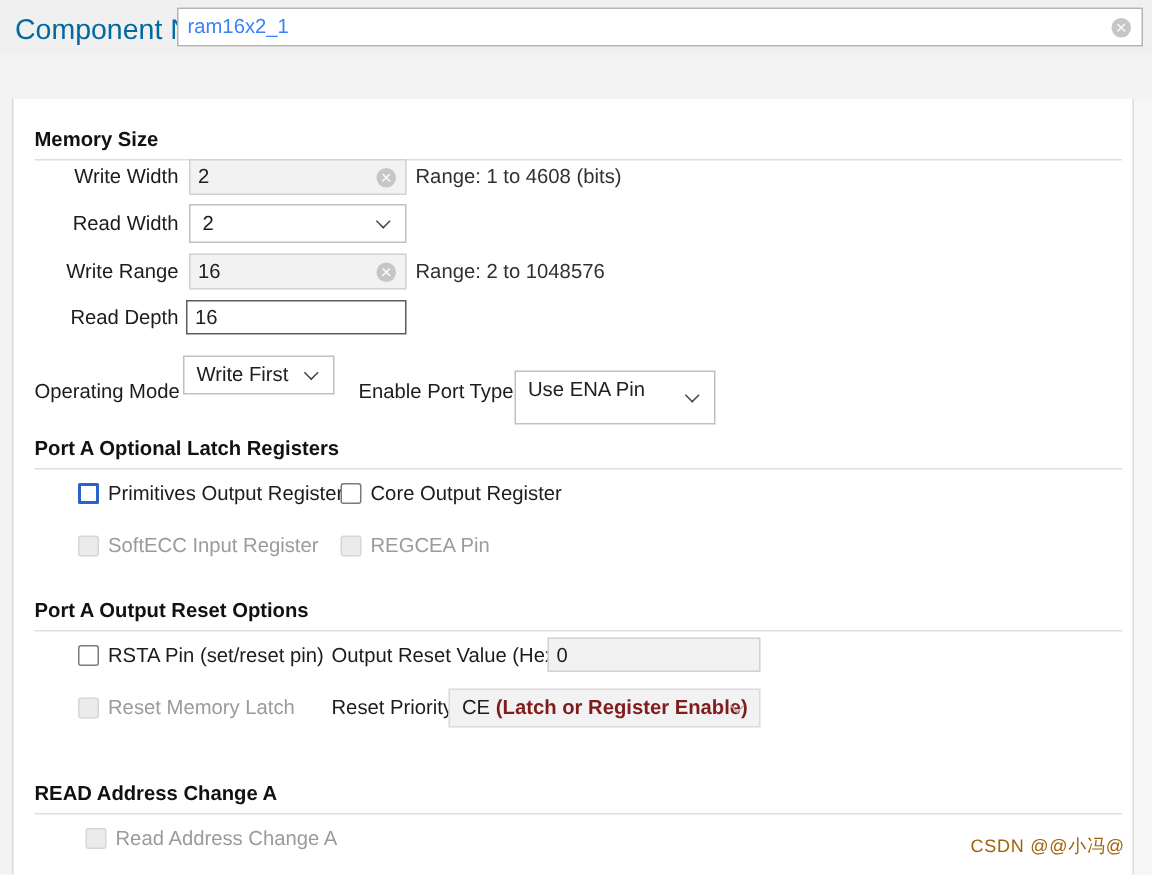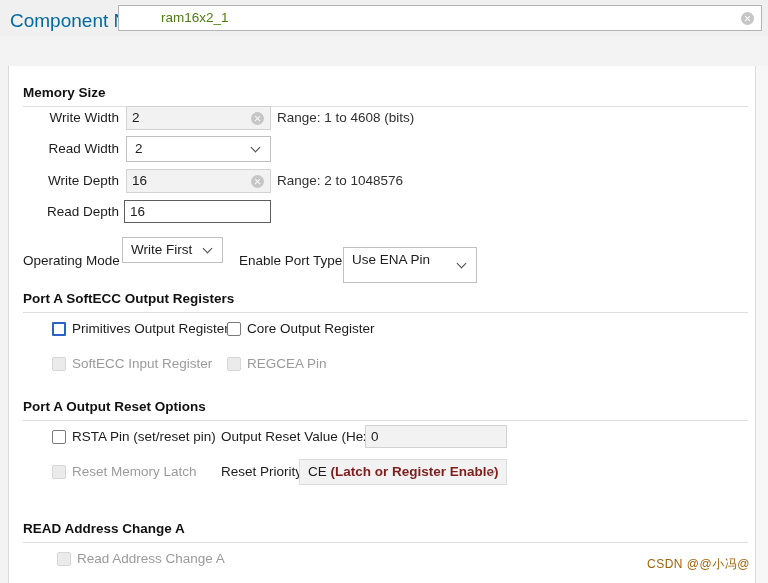--- a/index.html
+++ b/index.html
@@ -49,22 +49,21 @@
     height: 26px;
     background: #ffffff;
     border: 1px solid #b4b4b4;
     box-sizing: border-box;
   }
   .comp-field-text {
     position: absolute;
     left: 6px;
     top: 4px;
     font-size: 13.5px;
-    color: #4d7c0f;
-    margin-left: 36px;
+    color: #3b82f6;
   }
   .clear-ico {
     position: absolute;
     width: 13px;
     height: 13px;
     border-radius: 50%;
     background: #c6c6c6;
   }
   .clear-ico::before, .clear-ico::after {
     content: "";
@@ -302,21 +301,21 @@
       <span class="clear-ico"></span>
     </div>
     <div class="lbl range" style="left:268px; top:44px;">Range: 1 to 4608 (bits)</div>
 
     <div class="lbl rt" style="left:0px; top:75px; width:110px;">Read Width</div>
     <div class="cb" style="left:117px; top:70px; width:145px; height:26px;">
       <span class="val">2</span>
       <span class="chev"></span>
     </div>
 
-    <div class="lbl rt" style="left:0px; top:107px; width:110px;">Write Depth</div>
+    <div class="lbl rt" style="left:0px; top:107px; width:110px;">Write Range</div>
     <div class="tf" style="left:117px; top:103px; width:145px; height:24px;">
       <span class="val">16</span>
       <span class="clear-ico"></span>
     </div>
     <div class="lbl range" style="left:268px; top:107px;">Range: 2 to 1048576</div>
 
     <div class="lbl rt" style="left:0px; top:138px; width:110px;">Read Depth</div>
     <div class="tf enabled" style="left:115px; top:134px; width:147px; height:23px;">
       <span class="val">16</span>
     </div>
@@ -326,21 +325,21 @@
       <span class="val">Write First</span>
       <span class="chev"></span>
     </div>
 
     <div class="lbl" style="left:230px; top:187px;">Enable Port Type</div>
     <div class="cb" style="left:334px; top:181px; width:134px; height:36px;">
       <span class="val">Use ENA Pin</span>
       <span class="chev"></span>
     </div>
 
-    <div class="sec-title" style="left:14px; top:225px;">Port A SoftECC Output Registers</div>
+    <div class="sec-title" style="left:14px; top:225px;">Port A Optional Latch Registers</div>
     <div class="sec-rule" style="left:14px; top:246px; width:725px;"></div>
 
     <div class="cbx focus" style="left:43px; top:256px;"></div>
     <div class="lbl" style="left:63px; top:255px;">Primitives Output Register</div>
 
     <div class="cbx" style="left:218px; top:256px;"></div>
     <div class="lbl" style="left:238px; top:255px;">Core Output Register</div>
 
     <div class="cbx dis" style="left:43px; top:291px;"></div>
     <div class="lbl muted" style="left:63px; top:290px;">SoftECC Input Register</div>

